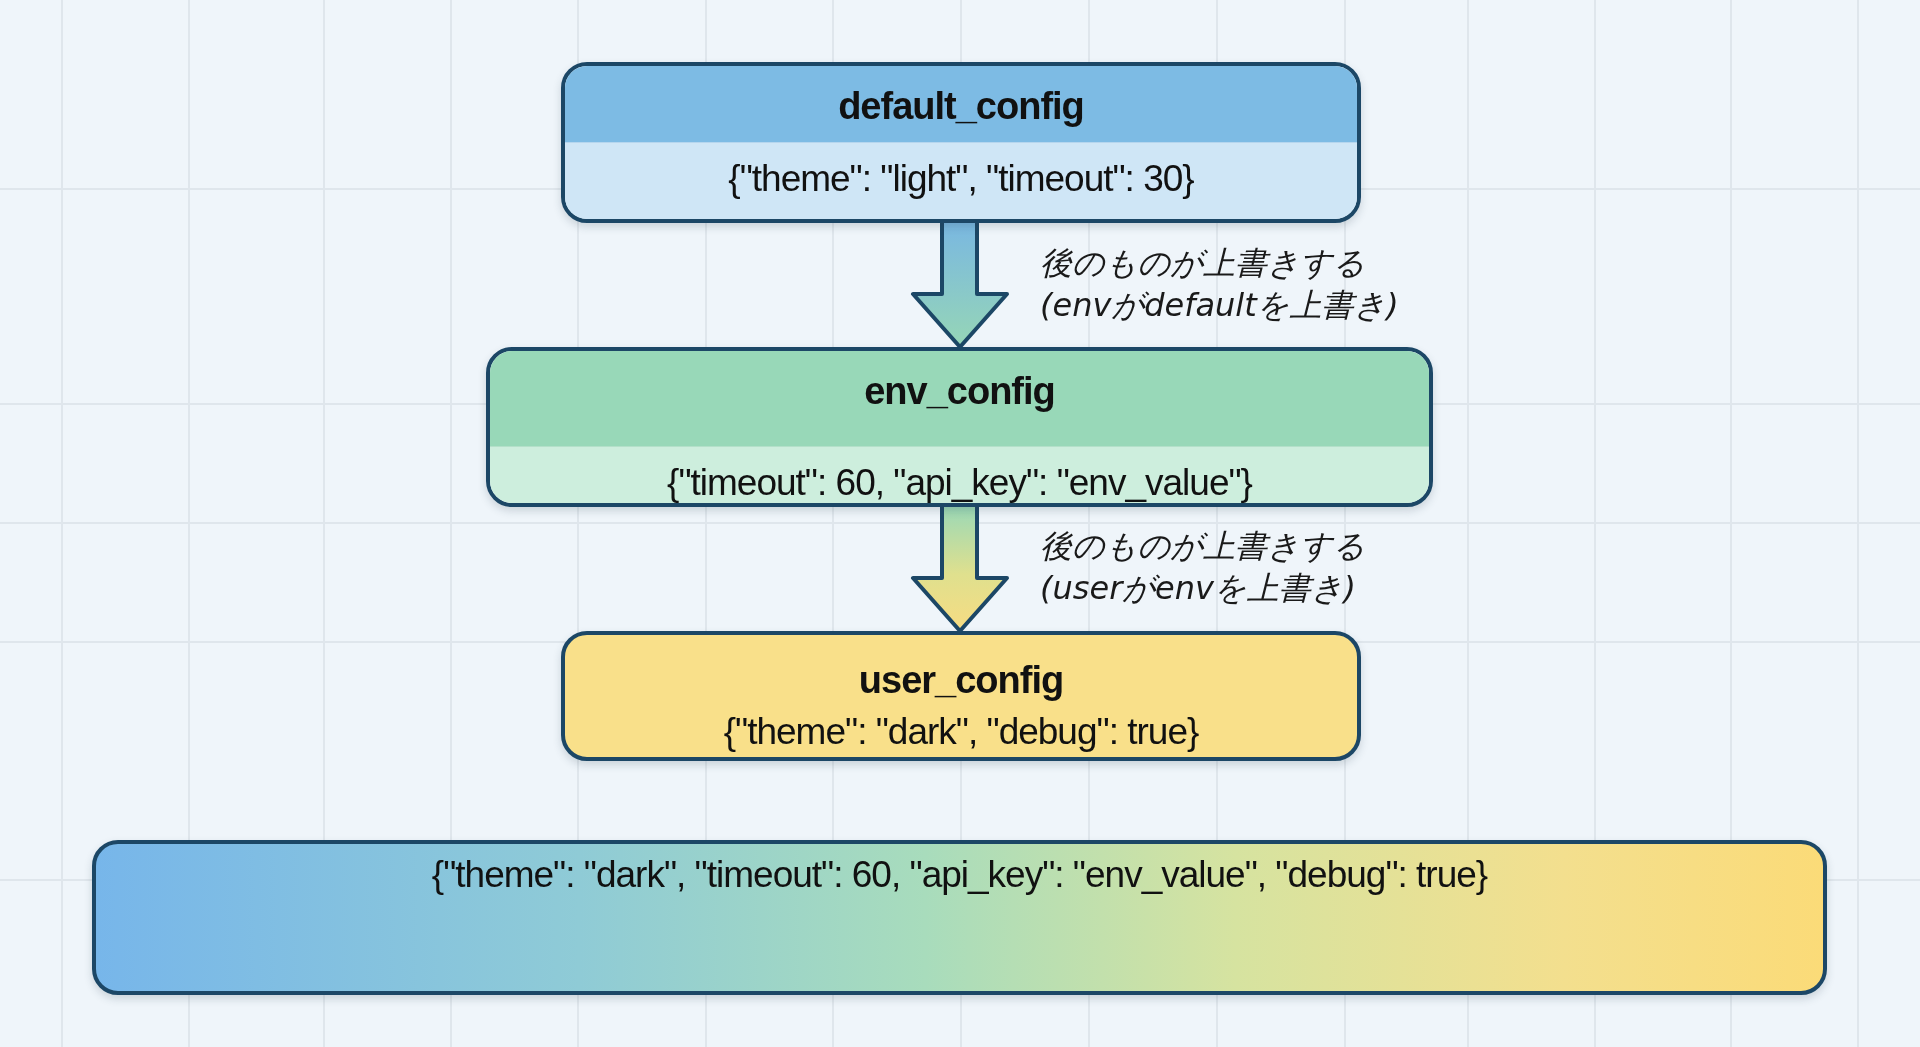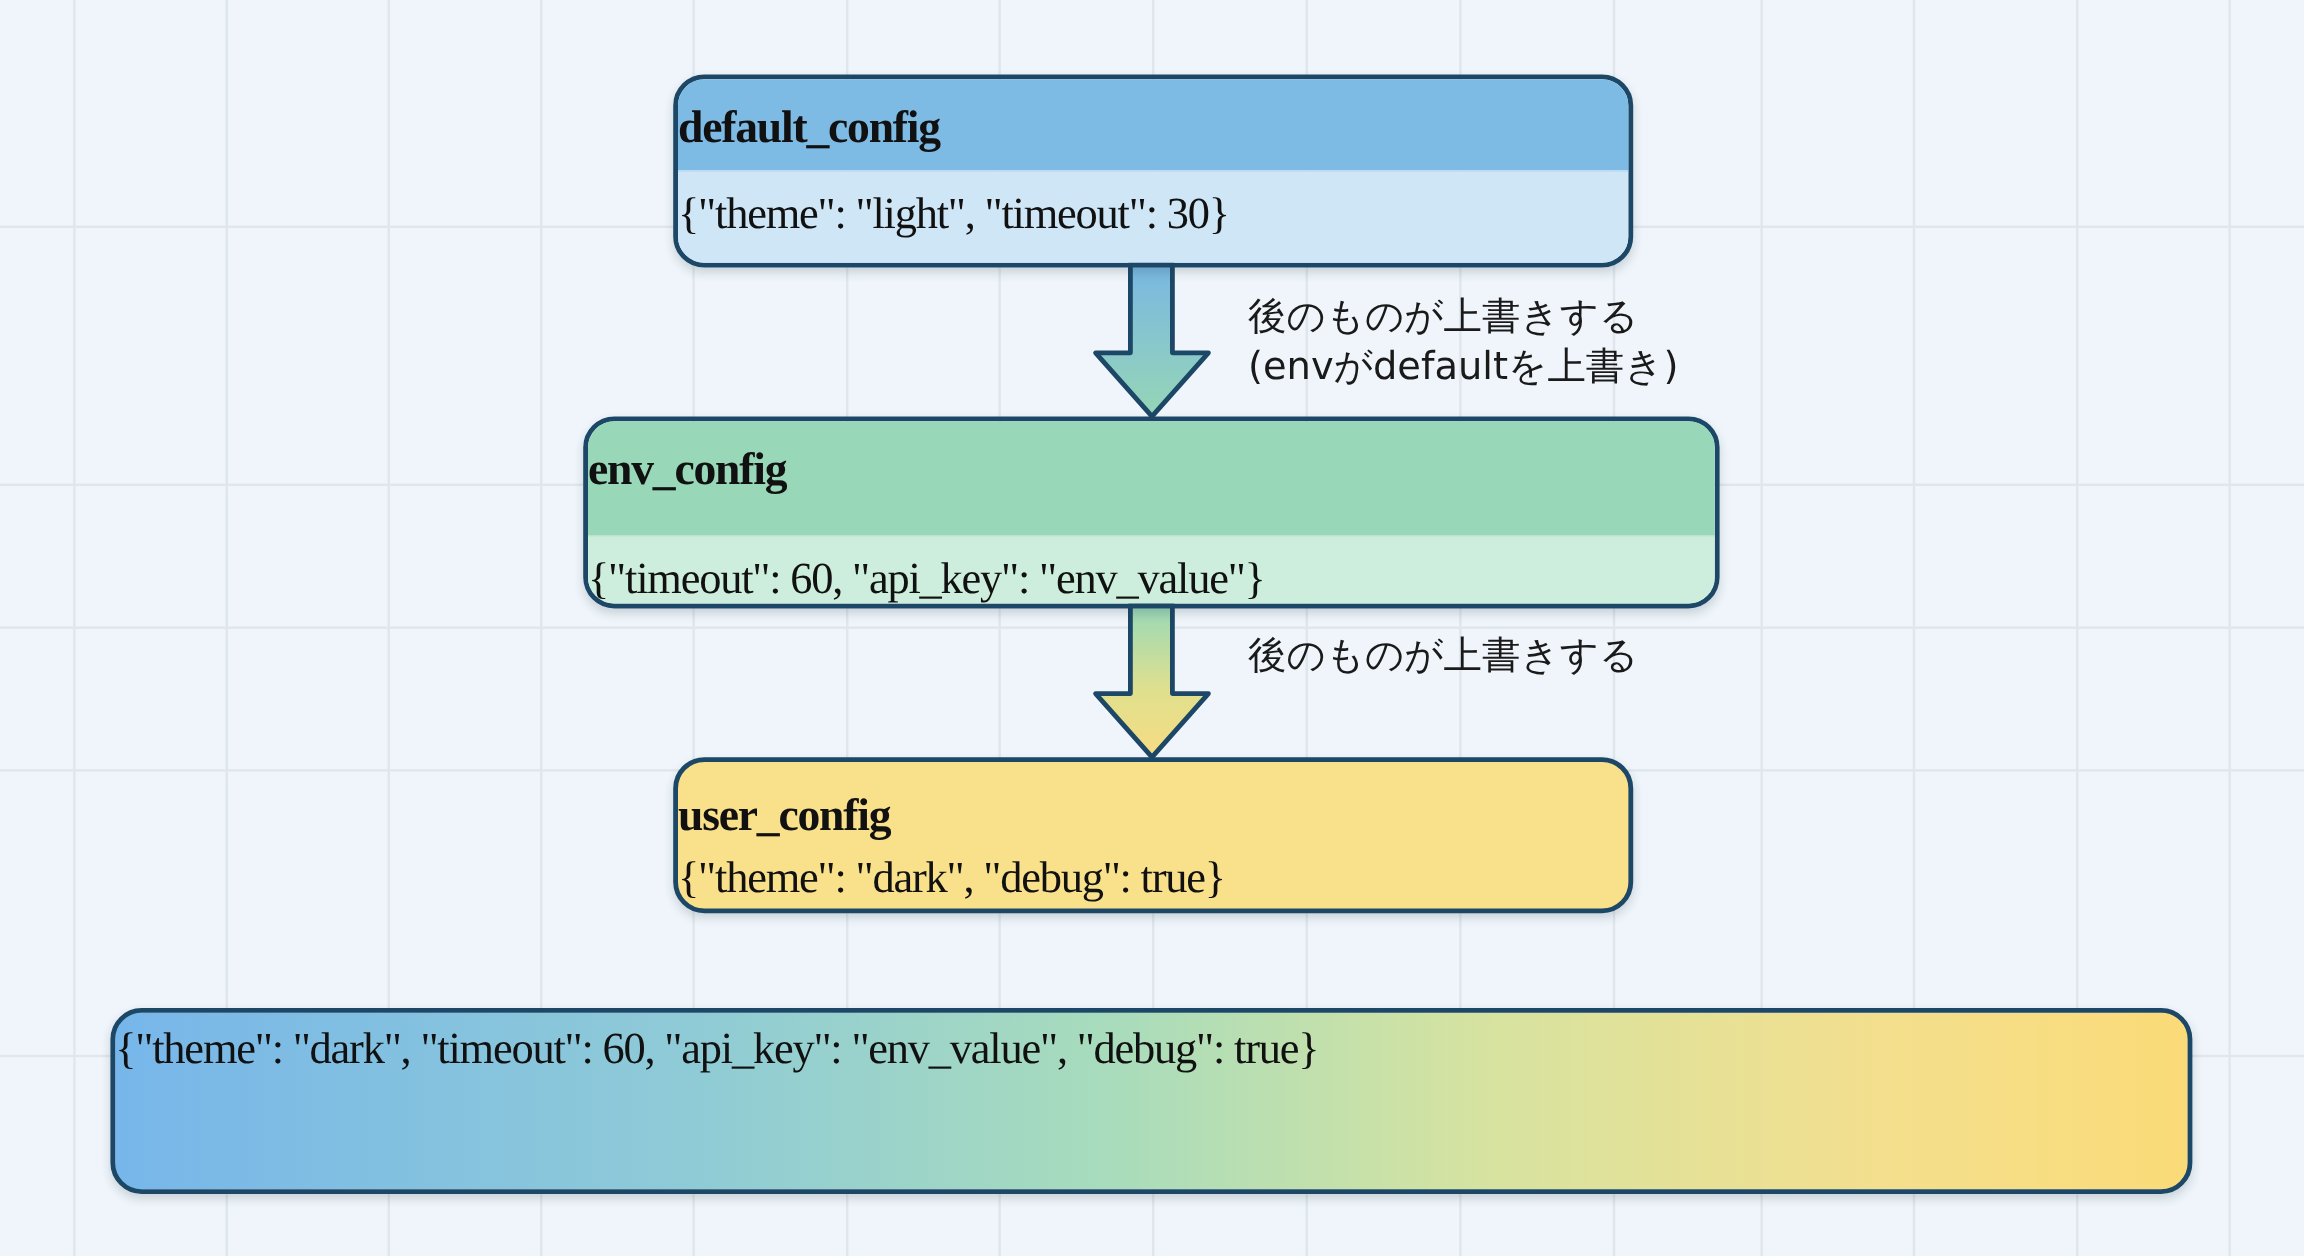--- a/index.html
+++ b/index.html
@@ -8,21 +8,22 @@
     background:#eff5fa;
     font-family:"DejaVu Sans", sans-serif;
   }
   .grid-v { position:absolute; top:0; bottom:0; width:2px; background:#dfe6ec; }
   .grid-h { position:absolute; left:0; right:0; height:2px; background:#dfe6ec; }
 
   .box {
     position:absolute; box-sizing:border-box;
     border:4px solid #1c4766; border-radius:26px; overflow:hidden;
     box-shadow:0 4px 8px rgba(40,60,80,0.18);
-    font-family:Liberation Serif, serif; color:#111;
+    font-family:Liberation Sans, sans-serif; color:#111;
+    text-align:center;
   }
   .box .title {
     font-weight:bold; font-size:38px; letter-spacing:-1px;
   }
   .box .body {
     font-size:37px; letter-spacing:-1px; white-space:nowrap;
   }
 
   #box-default { left:561px; top:62px; width:800px; height:161px; }
   #box-default .title { height:76px; line-height:80px; background:#7dbbe4; }
@@ -39,21 +40,21 @@
   #box-final {
     left:92px; top:840px; width:1735px; height:155px;
     background:linear-gradient(90deg,#77b6ea 0%,#8fcbd6 28%,#a8dcbc 48%,#d6e3a0 66%,#f3df8e 85%,#fbdb78 100%);
   }
   #box-final .title { height:66px; line-height:92px; }
   #box-final .body  { height:70px; line-height:62px; }
 
   .arrow { position:absolute; }
   .label {
     position:absolute; font-family:"DejaVu Sans", sans-serif;
-    font-size:32px; line-height:42px; color:#1a1a1a; white-space:nowrap;
+    font-size:32px; line-height:42px; color:#1a1a1a; white-space:nowrap;font-style:italic;
   }
   #label-1 { left:1040px; top:242px; }
   #label-2 { left:1040px; top:525px; }
 </style>
 </head>
 <body>
 
 <div>
   <div class="grid-v" style="left:61px"></div>
   <div class="grid-v" style="left:188px"></div>
@@ -96,20 +97,21 @@
     <linearGradient id="g2" x1="0" y1="0" x2="0" y2="1">
       <stop offset="0" stop-color="#98d8b8"></stop>
       <stop offset="0.55" stop-color="#dfe08e"></stop>
       <stop offset="1" stop-color="#f7dc82"></stop>
     </linearGradient>
   </defs>
   <path d="M34 2 L69 2 L69 76 L99 76 L52 129 L5 76 L34 76 Z" fill="url(#g2)" stroke="#1c4766" stroke-width="4" stroke-linejoin="round"></path>
 </svg>
 <div class="label" id="label-2">
   <div>後のものが上書きする</div>
+  <div>(userがenvを上書き)</div>
 </div>
 
 <div class="box" id="box-default">
   <div class="title">default_config</div>
   <div class="body">{"theme": "light", "timeout": 30}</div>
 </div>
 
 <div class="box" id="box-env">
   <div class="title">env_config</div>
   <div class="body">{"timeout": 60, "api_key": "env_value"}</div>

